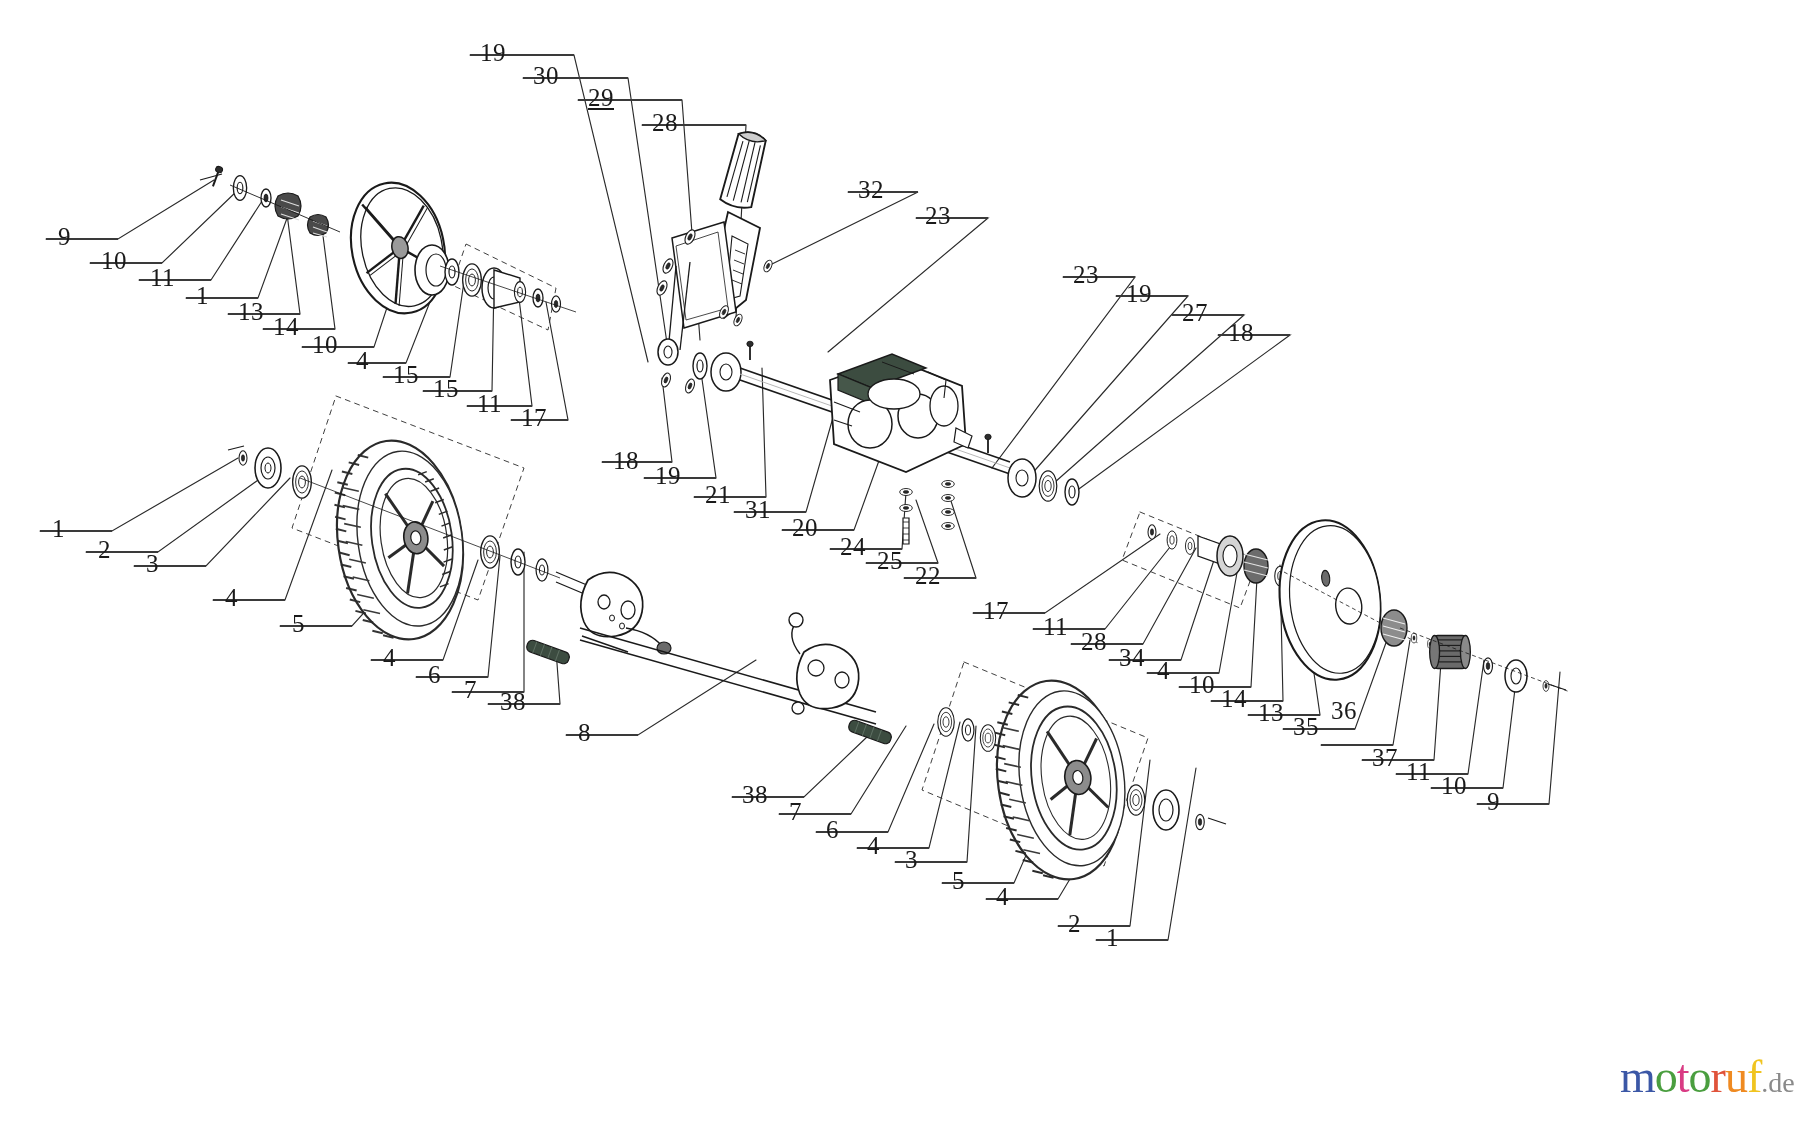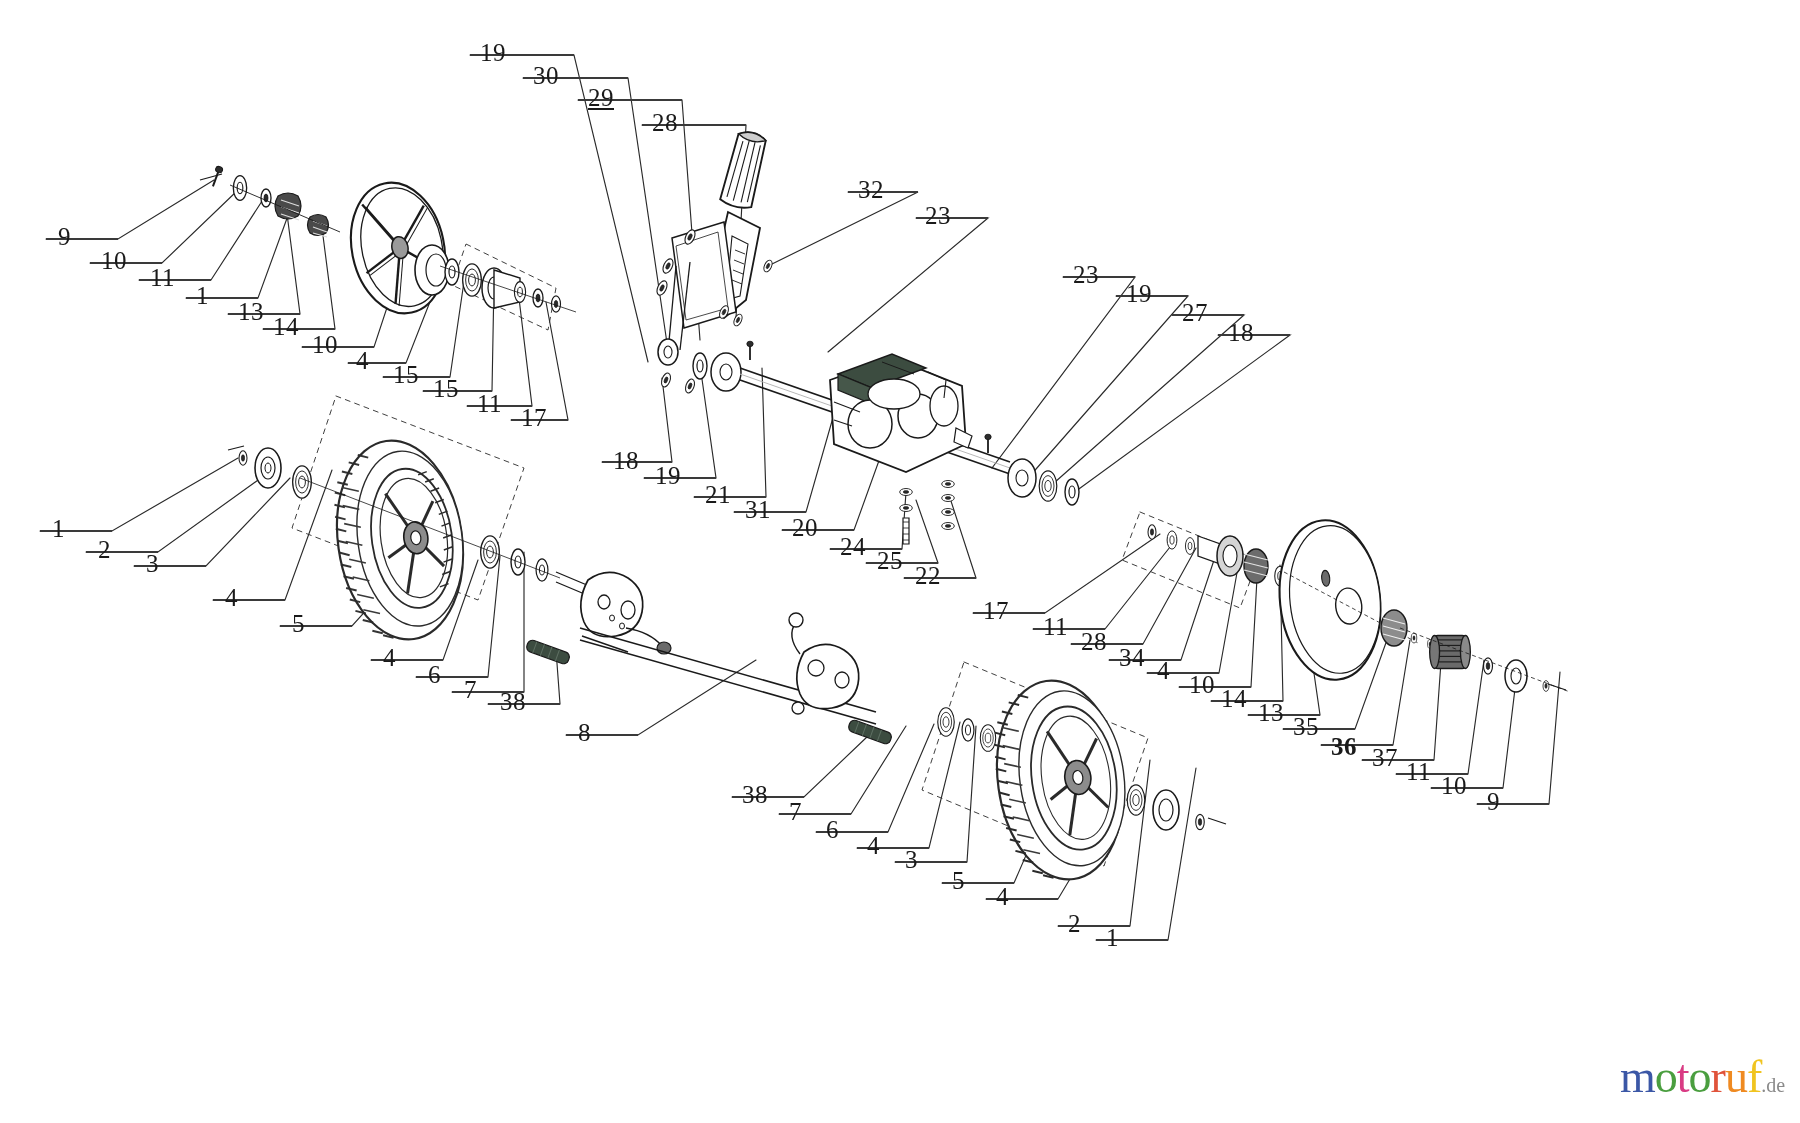--- a/index.html
+++ b/index.html
@@ -6,21 +6,21 @@
   html,body{margin:0;padding:0;background:#ffffff;}
   body{width:1800px;height:1123px;overflow:hidden;
        font-family:"Liberation Serif","DejaVu Serif",serif;}
   #stage{position:relative;width:1800px;height:1123px;background:#fff;}
   #art{position:absolute;left:0;top:0;width:1800px;height:1123px;}
   .callout{position:absolute;font-family:"Liberation Serif","DejaVu Serif",serif;
            font-size:25px;color:#1a1a1a;line-height:1;letter-spacing:0.5px;
            white-space:nowrap;user-select:none;}
   .wm{position:absolute;font-family:"Liberation Serif","DejaVu Serif",serif;
       font-size:46px;letter-spacing:-1px;white-space:nowrap;}
-  .wm .s{font-size:20px;color:#8a8a8a;letter-spacing:0;}
+  .wm .s{font-size:28px;color:#8a8a8a;letter-spacing:0;}
 </style>
 </head>
 <body>
 
 <div id="stage">
 
 <svg id="art" viewBox="0 0 1800 1123" xmlns="http://www.w3.org/2000/svg">
   <defs>
     <g id="washer">
       <ellipse cx="0" cy="0" rx="7" ry="13" fill="#fff" stroke="#1a1a1a" stroke-width="1.4"></ellipse>
@@ -701,21 +701,21 @@
       <div class="callout" style="left: 1106px; top: 925px;">1</div>
       <div class="callout" style="left: 983px; top: 598px;">17</div>
       <div class="callout" style="left: 1043px; top: 614px;">11</div>
       <div class="callout" style="left: 1081px; top: 629px;">28</div>
       <div class="callout" style="left: 1119px; top: 645px;">34</div>
       <div class="callout" style="left: 1157px; top: 658px;">4</div>
       <div class="callout" style="left: 1189px; top: 672px;">10</div>
       <div class="callout" style="left: 1221px; top: 686px;">14</div>
       <div class="callout" style="left: 1258px; top: 700px;">13</div>
       <div class="callout" style="left: 1293px; top: 714px;">35</div>
-      <div class="callout" style="left: 1331px; top: 734px; font-weight: bold;">36</div>
+      <div class="callout" style="left: 1331px; top: 698px;">36</div>
       <div class="callout" style="left: 1372px; top: 745px;">37</div>
       <div class="callout" style="left: 1406px; top: 759px;">11</div>
       <div class="callout" style="left: 1441px; top: 773px;">10</div>
       <div class="callout" style="left: 1487px; top: 789px;">9</div>
     </div>
 
 <div class="wm" style="left:1620px;top:1050px;">
   <span id="wm-letters"><span style="color: rgb(59, 87, 166);">m</span><span style="color: rgb(74, 158, 63);">o</span><span style="color: rgb(217, 59, 132);">t</span><span style="color: rgb(74, 158, 63);">o</span><span style="color: rgb(224, 83, 59);">r</span><span style="color: rgb(239, 138, 33);">u</span><span style="color: rgb(240, 196, 32);">f</span></span><span class="s">.de</span>
 </div>
 

